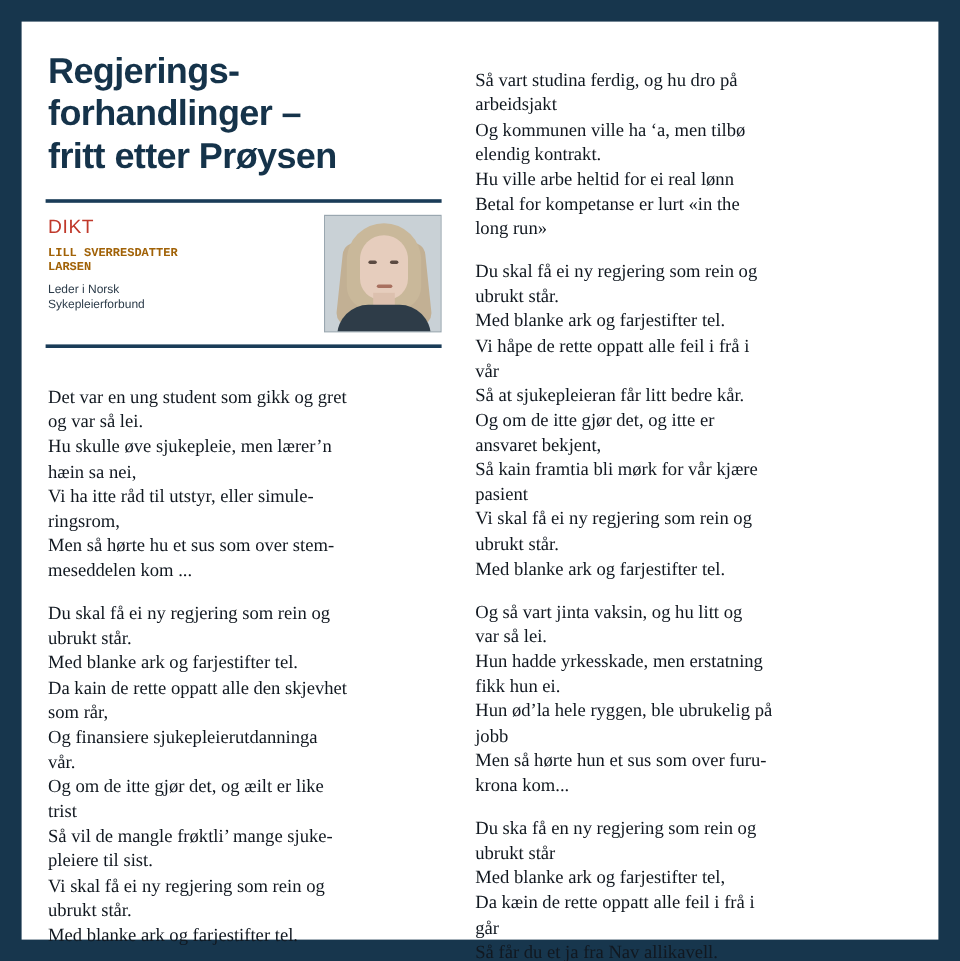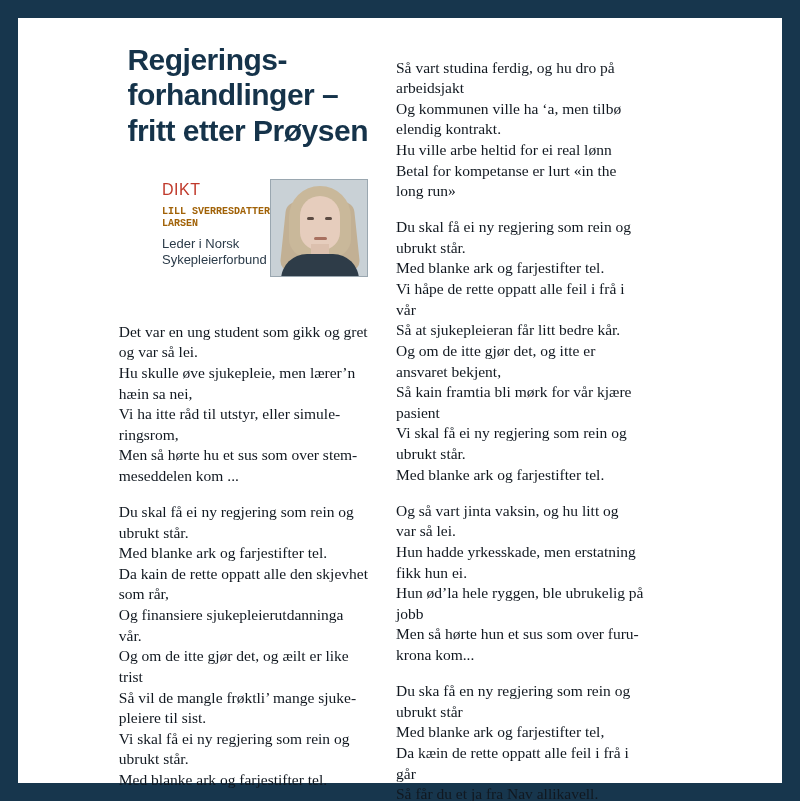--- a/index.html
+++ b/index.html
@@ -20,21 +20,20 @@
     width: 764px;
     height: 765px;
     background: #ffffff;
     box-sizing: border-box;
     padding: 14px 20px 10px 20px;
     display: flex;
     gap: 26px;
   }
   .col {
     box-sizing: border-box;
-    align-items: flex-end;
   }
   .col-left {
     width: 330px;
     display: flex;
     flex-direction: column;
   }
   .col-right {
     width: 330px;
     padding-top: 10px;
   }
@@ -78,21 +77,21 @@
   .author {
     font-family: Liberation Mono, monospace;
     font-weight: bold;
     font-size: 10px;
     line-height: 1.2;
     color: #a16207;
     margin-bottom: 6px;
   }
   .role {
     font-family: "Liberation Sans", sans-serif;
-    font-size: 13px;
+    font-size: 10px;
     line-height: 1.25;
     color: #2b3b49;
   }
   .portrait {
     width: 96px;
     height: 96px;
     border: 1px solid #9aa7b0;
     background: linear-gradient(#cfd6da, #b9c2c8);
     position: relative;
     overflow: hidden;

